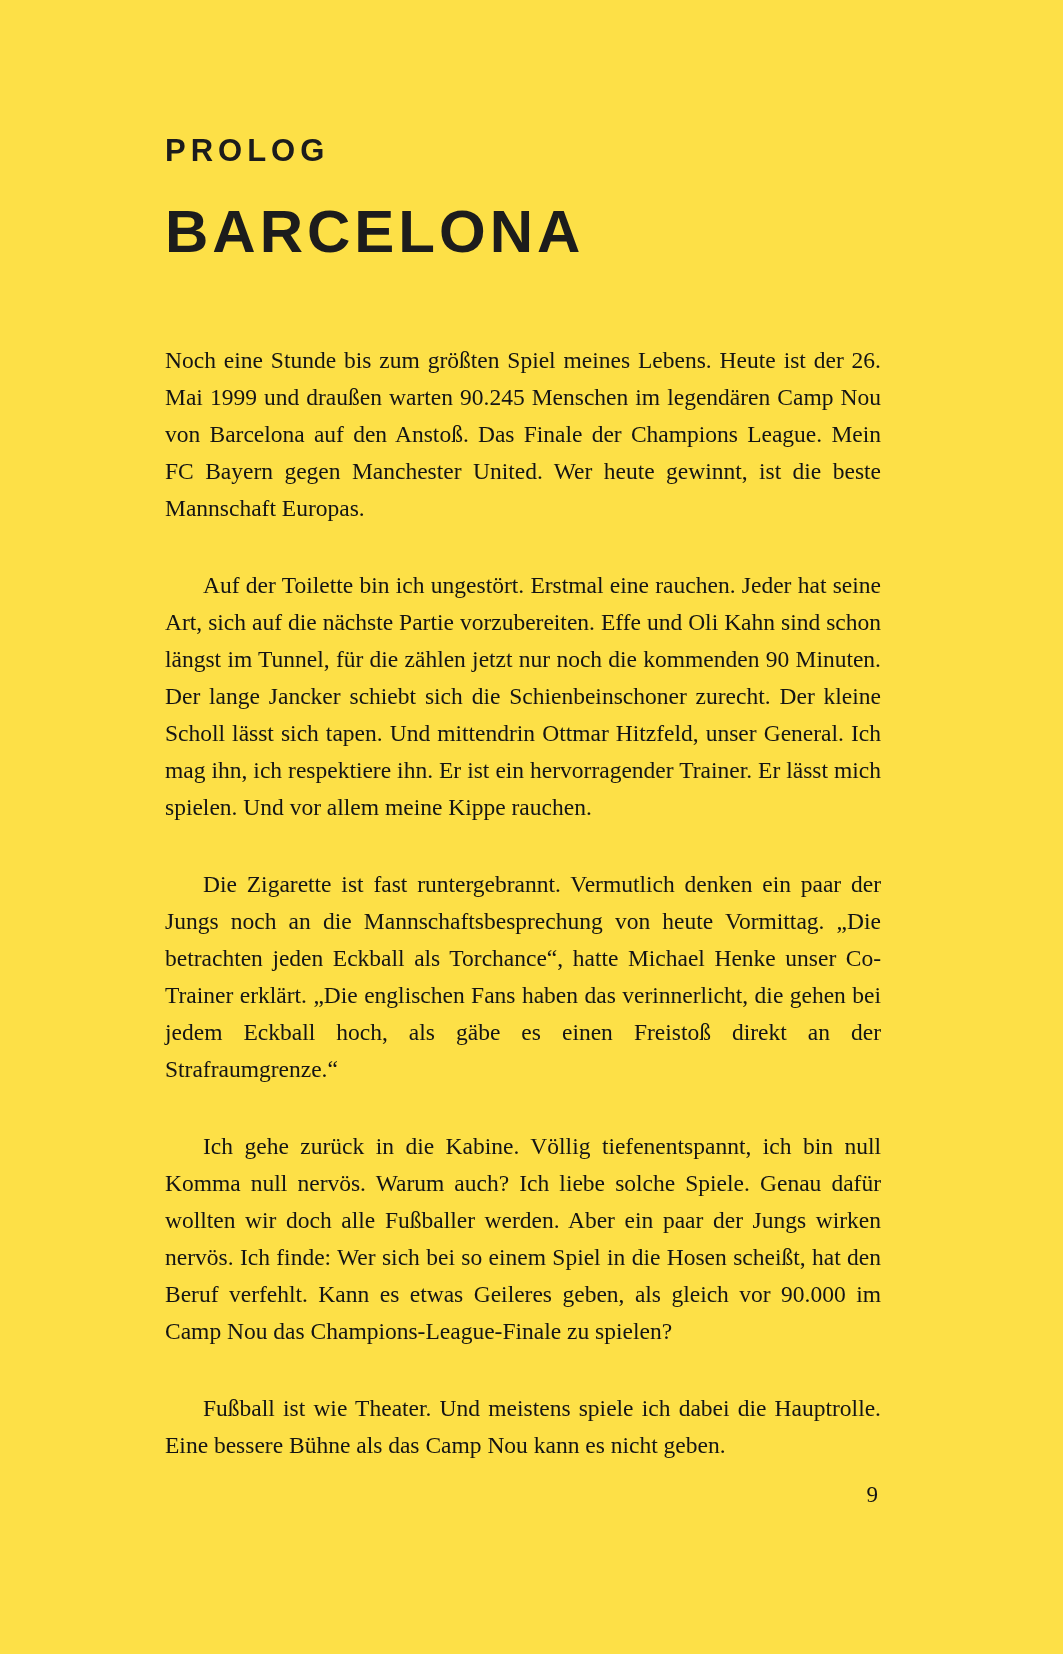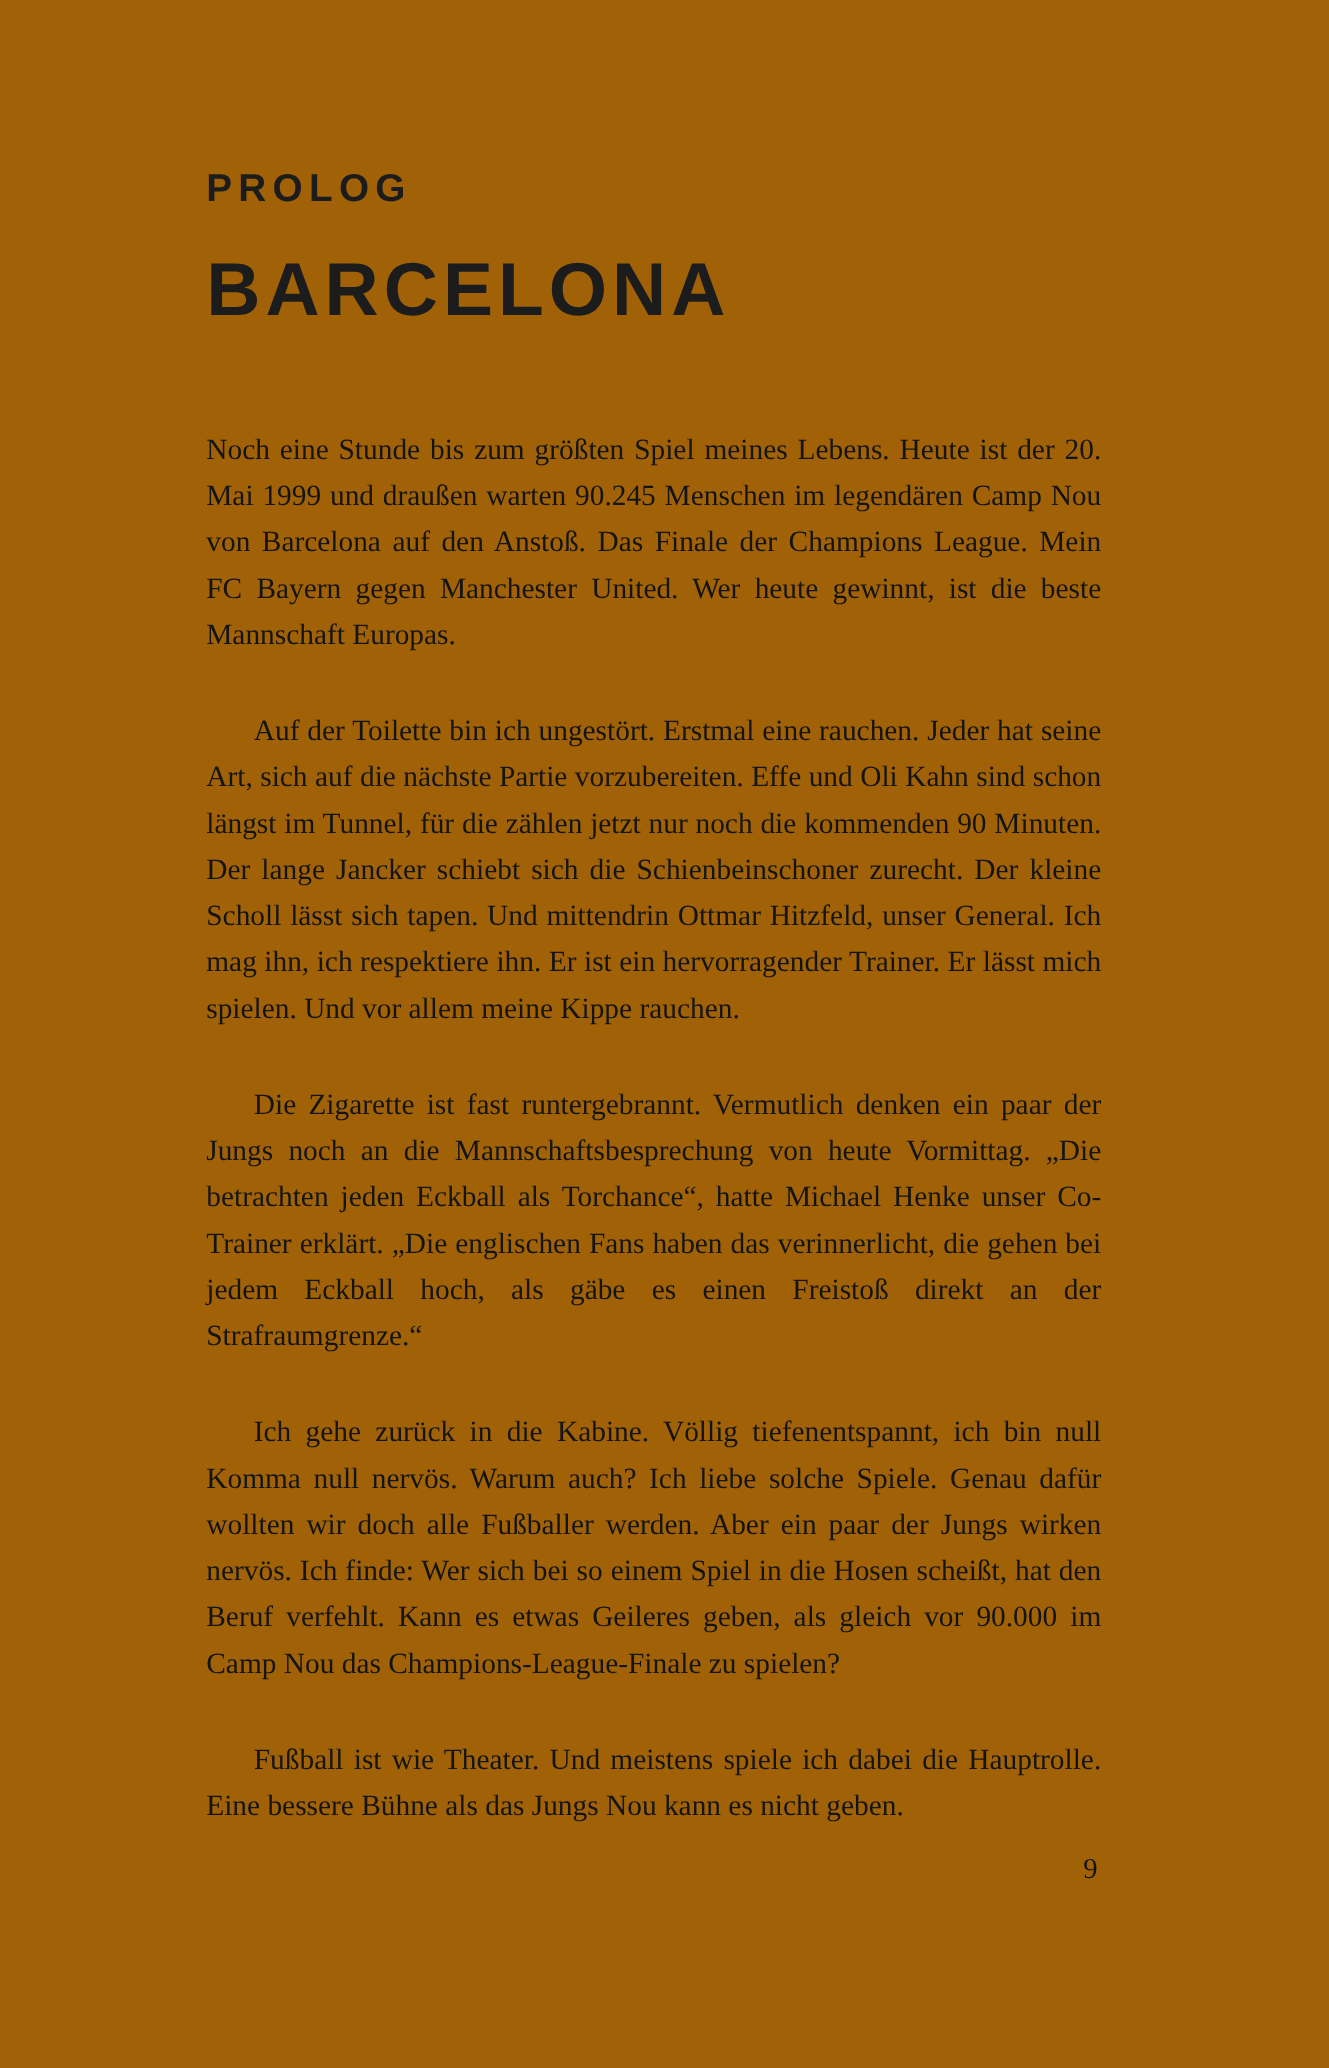--- a/index.html
+++ b/index.html
@@ -5,21 +5,21 @@
   html, body {
     margin: 0;
     padding: 0;
     background: #ffffff;
   }
   .page {
     position: relative;
     width: 1063px;
     height: 1654px;
     margin: 0 auto;
-    background: #a16207;
+    background: #fde047;
     color: #161616;
     box-sizing: border-box;
     overflow: hidden;
     text-decoration: underline;
   }
   .content {
     position: absolute;
     left: 165px;
     width: 716px;
     top: 135px;
@@ -69,21 +69,21 @@
   }
 </style>
 </head>
 <body>
 
 <div class="page">
   <div class="content">
     <div class="kicker">PROLOG</div>
     <div class="chapter-title">BARCELONA</div>
     <div class="body-text">
-        <p>Noch eine Stunde bis zum größten Spiel meines Lebens. Heute ist der 20. Mai 1999 und draußen warten 90.245 Menschen im legendären Camp Nou von Barcelona auf den Anstoß. Das Finale der Champions League. Mein FC Bayern gegen Manchester United. Wer heute gewinnt, ist die beste Mannschaft Europas.</p>
+        <p>Noch eine Stunde bis zum größten Spiel meines Lebens. Heute ist der 26. Mai 1999 und draußen warten 90.245 Menschen im legendären Camp Nou von Barcelona auf den Anstoß. Das Finale der Champions League. Mein FC Bayern gegen Manchester United. Wer heute gewinnt, ist die beste Mannschaft Europas.</p>
         <p class="indent">Auf der Toilette bin ich ungestört. Erstmal eine rauchen. Jeder hat seine Art, sich auf die nächste Partie vorzubereiten. Effe und Oli Kahn sind schon längst im Tunnel, für die zählen jetzt nur noch die kommenden 90 Minuten. Der lange Jancker schiebt sich die Schienbeinschoner zurecht. Der kleine Scholl lässt sich tapen. Und mittendrin Ottmar Hitzfeld, unser General. Ich mag ihn, ich respektiere ihn. Er ist ein hervorragender Trainer. Er lässt mich spielen. Und vor allem meine Kippe rauchen.</p>
         <p class="indent">Die Zigarette ist fast runtergebrannt. Vermutlich denken ein paar der Jungs noch an die Mannschaftsbesprechung von heute Vormittag. „Die betrachten jeden Eckball als Torchance“, hatte Michael Henke unser Co-Trainer erklärt. „Die englischen Fans haben das verinnerlicht, die gehen bei jedem Eckball hoch, als gäbe es einen Freistoß direkt an der Strafraumgrenze.“</p>
         <p class="indent">Ich gehe zurück in die Kabine. Völlig tiefenentspannt, ich bin null Komma null nervös. Warum auch? Ich liebe solche Spiele. Genau dafür wollten wir doch alle Fußballer werden. Aber ein paar der Jungs wirken nervös. Ich finde: Wer sich bei so einem Spiel in die Hosen scheißt, hat den Beruf verfehlt. Kann es etwas Geileres geben, als gleich vor 90.000 im Camp Nou das Champions-League-Finale zu spielen?</p>
-        <p class="indent">Fußball ist wie Theater. Und meistens spiele ich dabei die Hauptrolle. Eine bessere Bühne als das Jungs Nou kann es nicht geben.</p>
+        <p class="indent">Fußball ist wie Theater. Und meistens spiele ich dabei die Hauptrolle. Eine bessere Bühne als das Camp Nou kann es nicht geben.</p>
       </div>
   </div>
   <div class="page-number">9</div>
 </div>
 
 </body></html>

